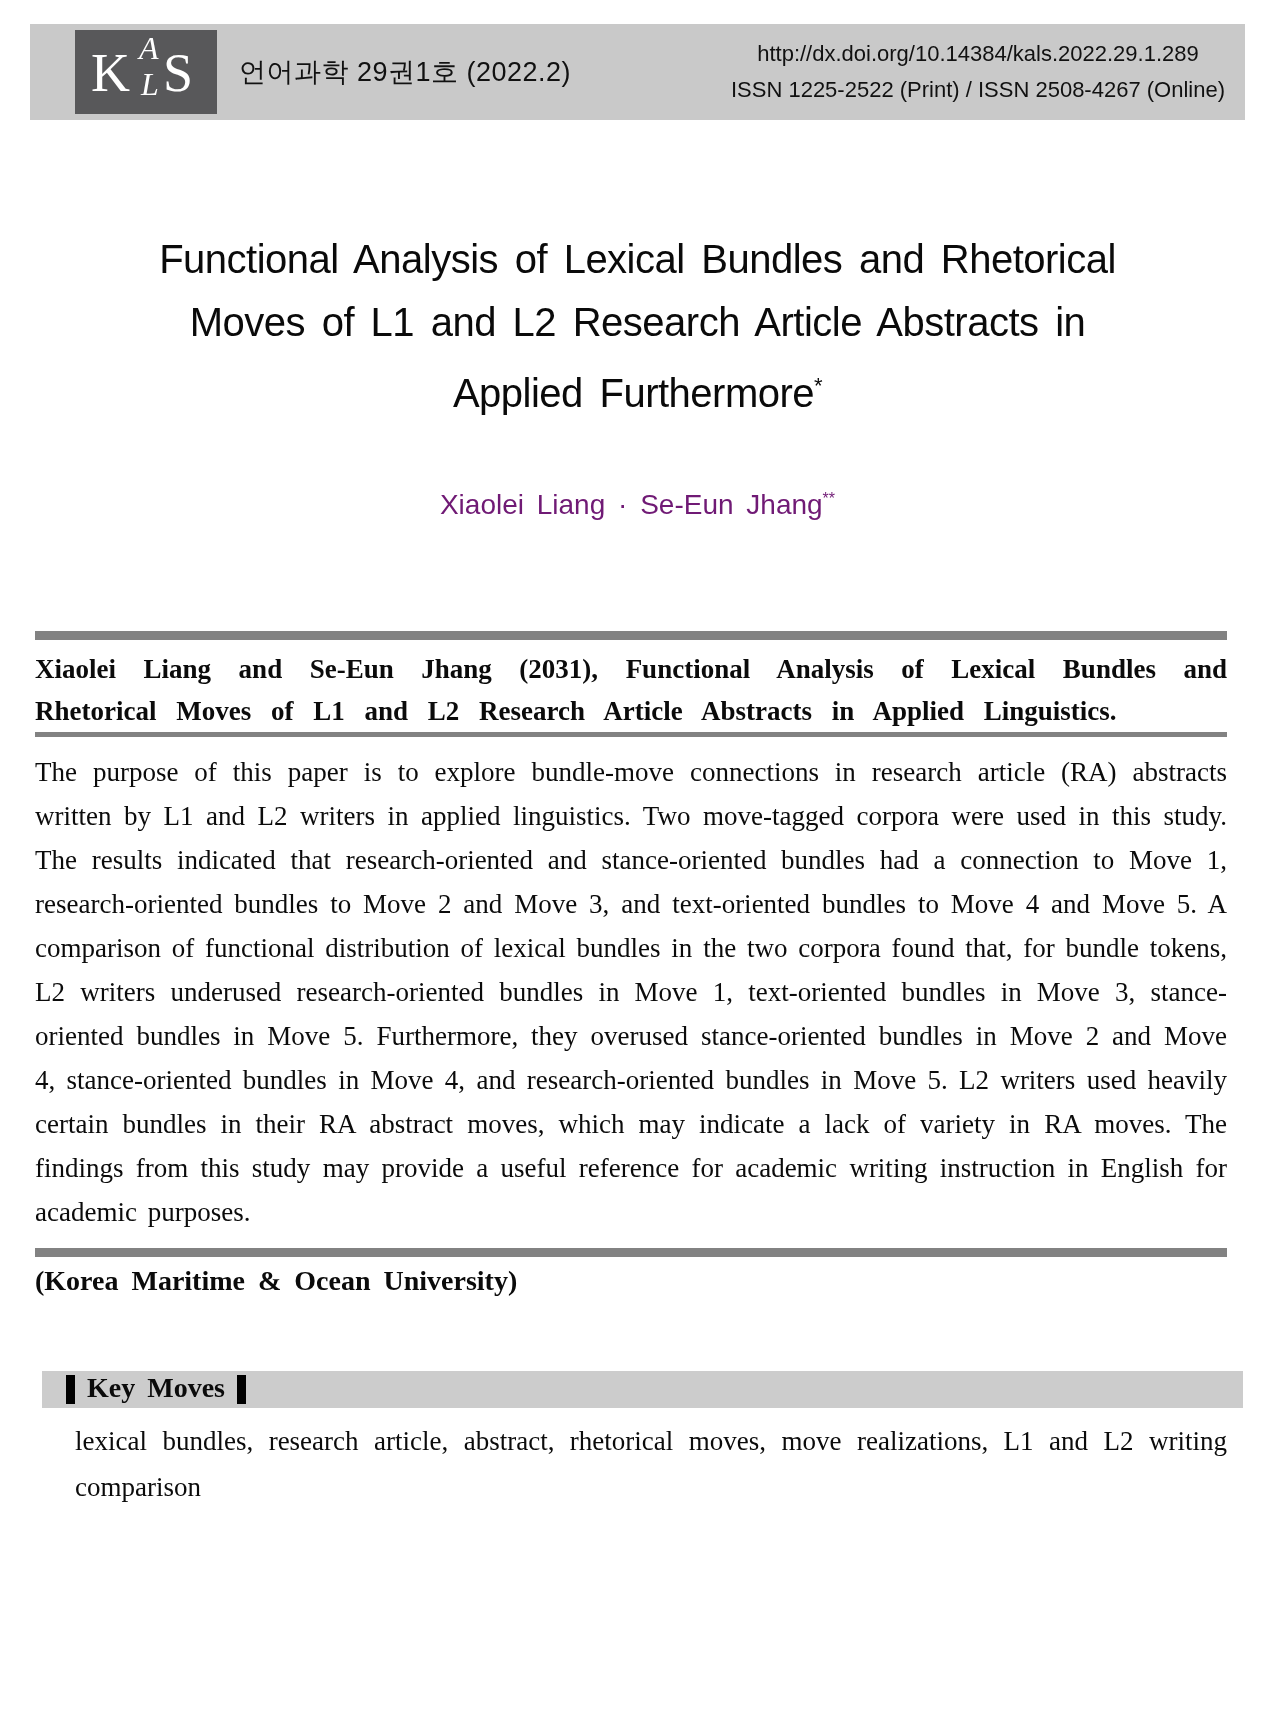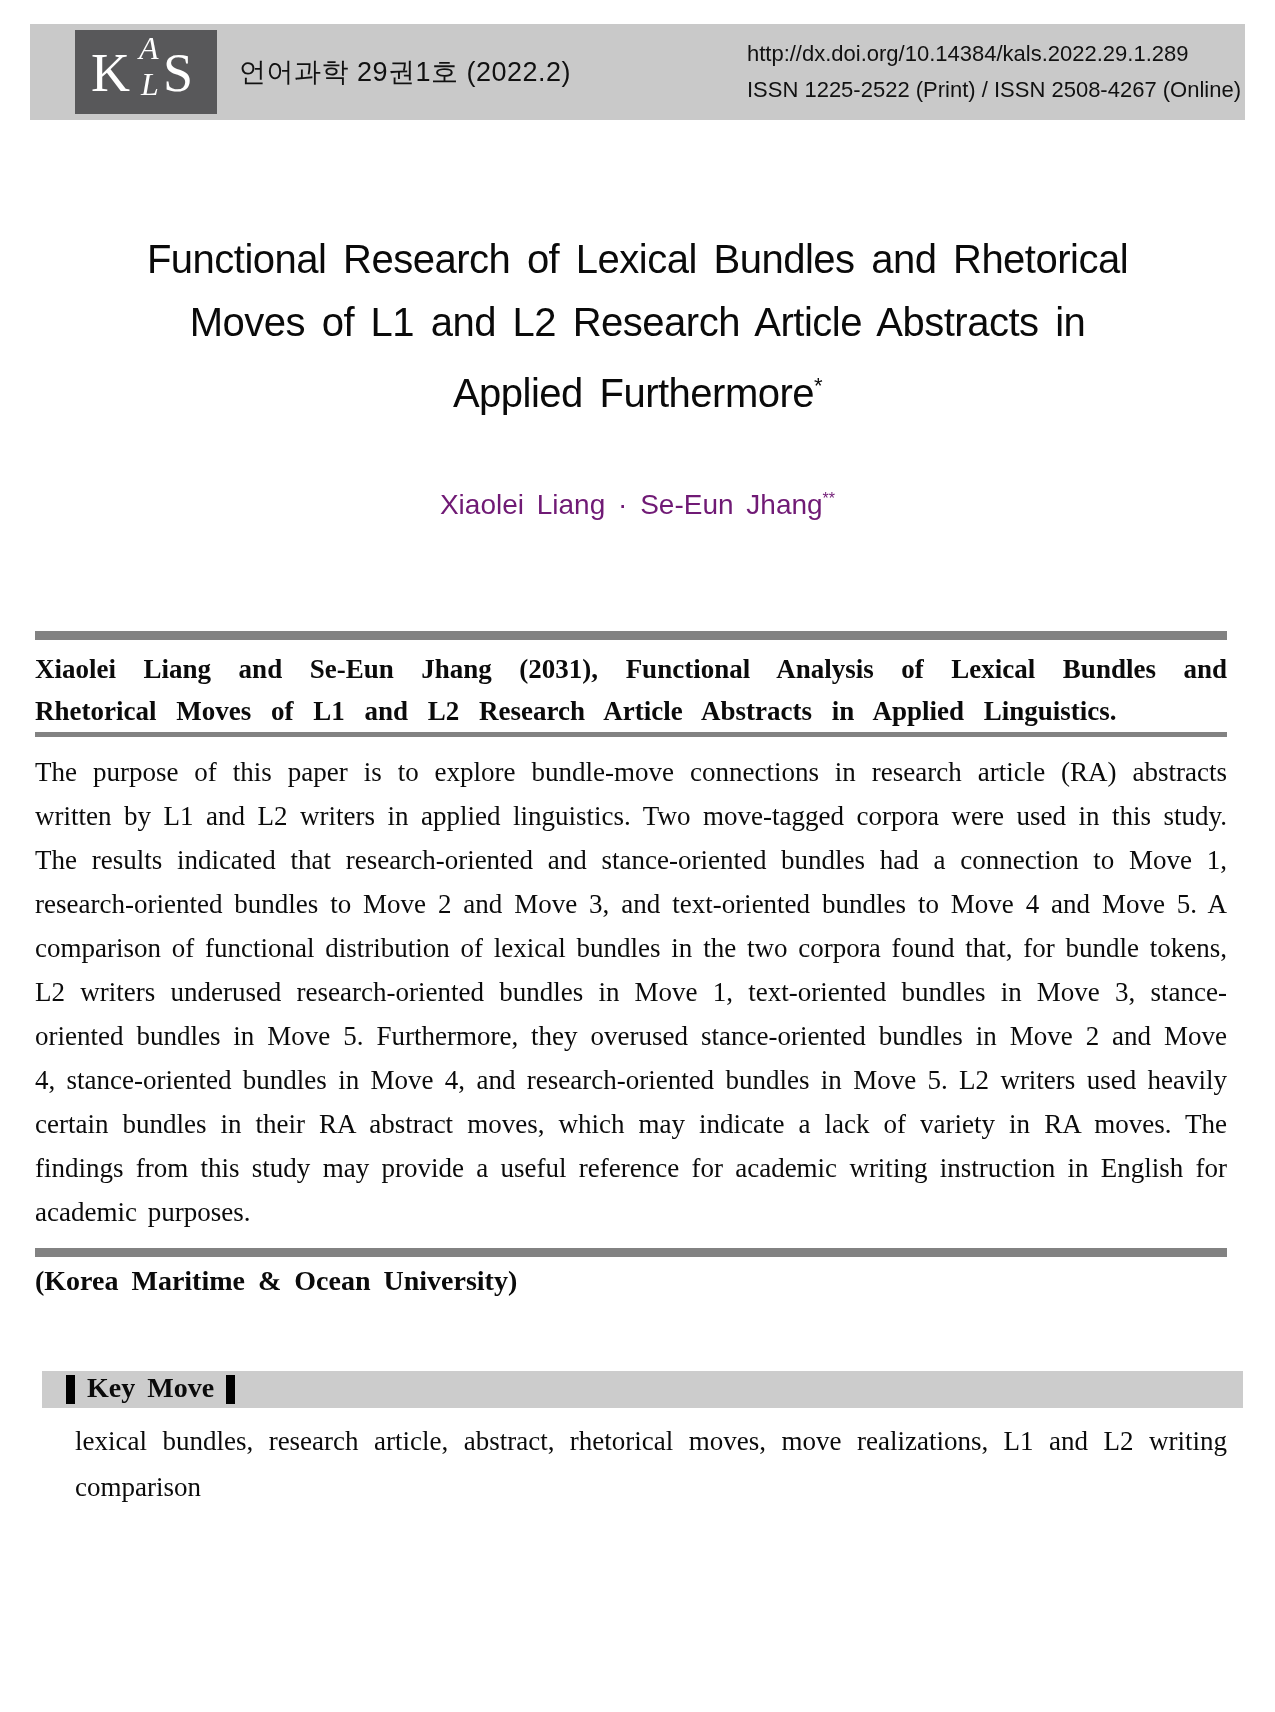--- a/index.html
+++ b/index.html
@@ -25,21 +25,21 @@
   .logo-k { left:16px; top:12px; font-size:54px; }
   .logo-a { left:64px; top:0px;  font-size:32px; font-style:italic; }
   .logo-l { left:66px; top:36px; font-size:32px; font-style:italic; }
   .logo-s { left:88px; top:12px; font-size:54px; }
   .journal-issue {
     margin-left:22px;
     font-family:"Liberation Sans", sans-serif;
     font-size:27px; letter-spacing:0.5px; color:#111;
   }
   .header-right {
-    margin-left:auto; text-align:left; padding-right:4px;
+    margin-left:auto; text-align:center; padding-right:20px;
     font-family:"Liberation Sans", sans-serif;
     font-size:22px; line-height:36px; color:#111;
   }
 
   
   .title-block {
     margin-top:108px; text-align:center;
     font-family:"Liberation Sans", sans-serif;
     font-size:40px; line-height:63px;
     letter-spacing:-0.5px; word-spacing:6px; color:#0a0a0a;
@@ -106,21 +106,21 @@
     <span class="logo-s">S</span>
   </div>
   <div class="journal-issue">언어과학 29권1호 (2022.2)</div>
   <div class="header-right">
     <div>http://dx.doi.org/10.14384/kals.2022.29.1.289</div>
     <div>ISSN 1225-2522 (Print) / ISSN 2508-4267 (Online)</div>
   </div>
 </div>
 
 <div class="title-block">
-  <div>Functional Research of Lexical Bundles and Rhetorical</div>
+  <div>Functional Analysis of Lexical Bundles and Rhetorical</div>
   <div>Moves of L1 and L2 Research Article Abstracts in</div>
   <div><span>Applied Furthermore</span><sup>*</sup></div>
 </div>
 
 <div class="authors-line">
   <span>Xiaolei Liang · Se-Eun Jhang</span><sup>**</sup>
 </div>
 
 <div class="content citation-block">
   <div class="rule-thick"></div>
@@ -129,16 +129,16 @@
 </div>
 
 <div class="content">
   <p class="abstract">The purpose of this paper is to explore bundle-move connections in research article (RA) abstracts written by L1 and L2 writers in applied linguistics. Two move-tagged corpora were used in this study. The results indicated that research-oriented and stance-oriented bundles had a connection to Move 1, research-oriented bundles to Move 2 and Move 3, and text-oriented bundles to Move 4 and Move 5. A comparison of functional distribution of lexical bundles in the two corpora found that, for bundle tokens, L2 writers underused research-oriented bundles in Move 1, text-oriented bundles in Move 3, stance-oriented bundles in Move 5. Furthermore, they overused stance-oriented bundles in Move 2 and Move 4, stance-oriented bundles in Move 4, and research-oriented bundles in Move 5. L2 writers used heavily certain bundles in their RA abstract moves, which may indicate a lack of variety in RA moves. The findings from this study may provide a useful reference for academic writing instruction in English for academic purposes.</p>
   <div class="rule-thick"></div>
   <div class="affiliation">(Korea Maritime &amp; Ocean University)</div>
 </div>
 
 <div class="keywords-band">
   <span class="kw-bar"></span>
-  <span class="kw-heading">Key Move</span>
+  <span class="kw-heading">Key Moves</span>
   <span class="kw-bar"></span>
 </div>
 <p class="keywords-text">lexical bundles, research article, abstract, rhetorical moves, move realizations, L1 and L2 writing comparison</p>
 
 </body></html>

